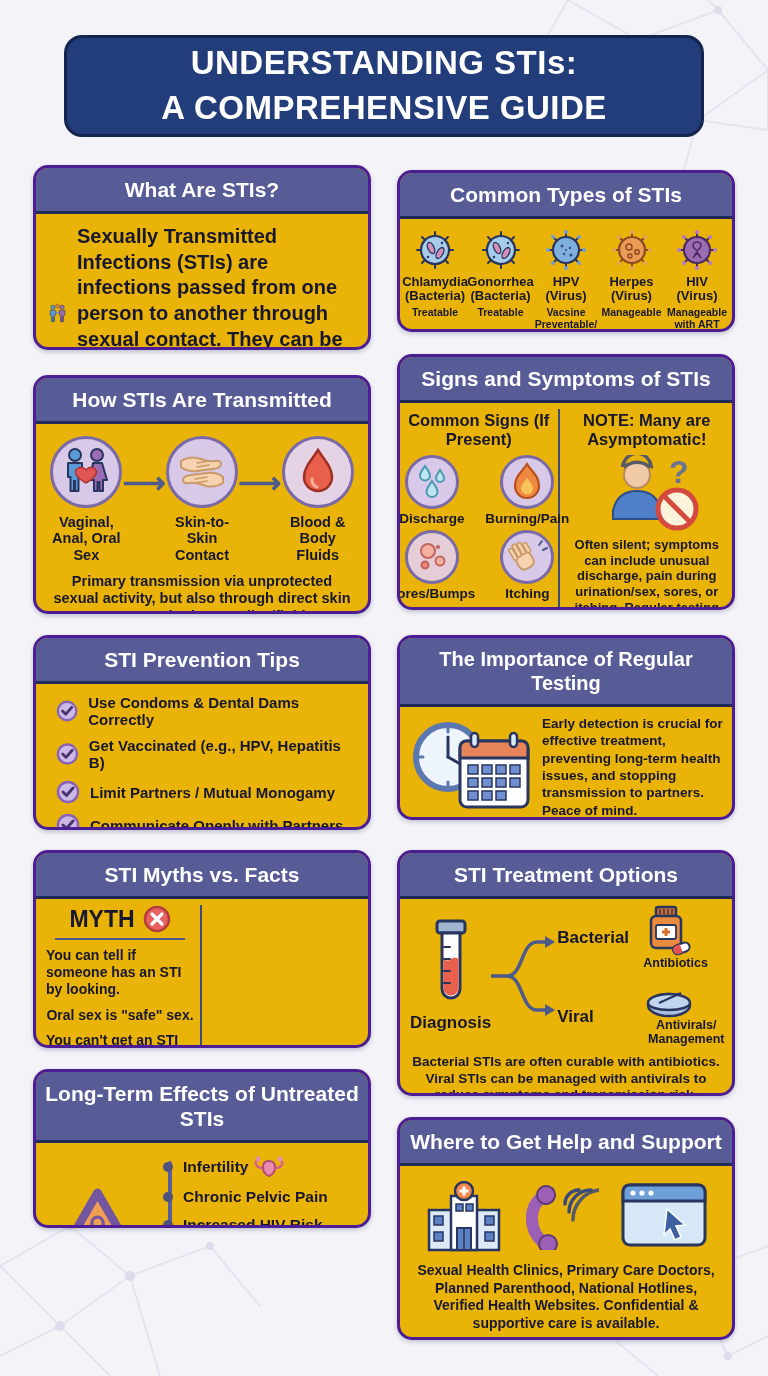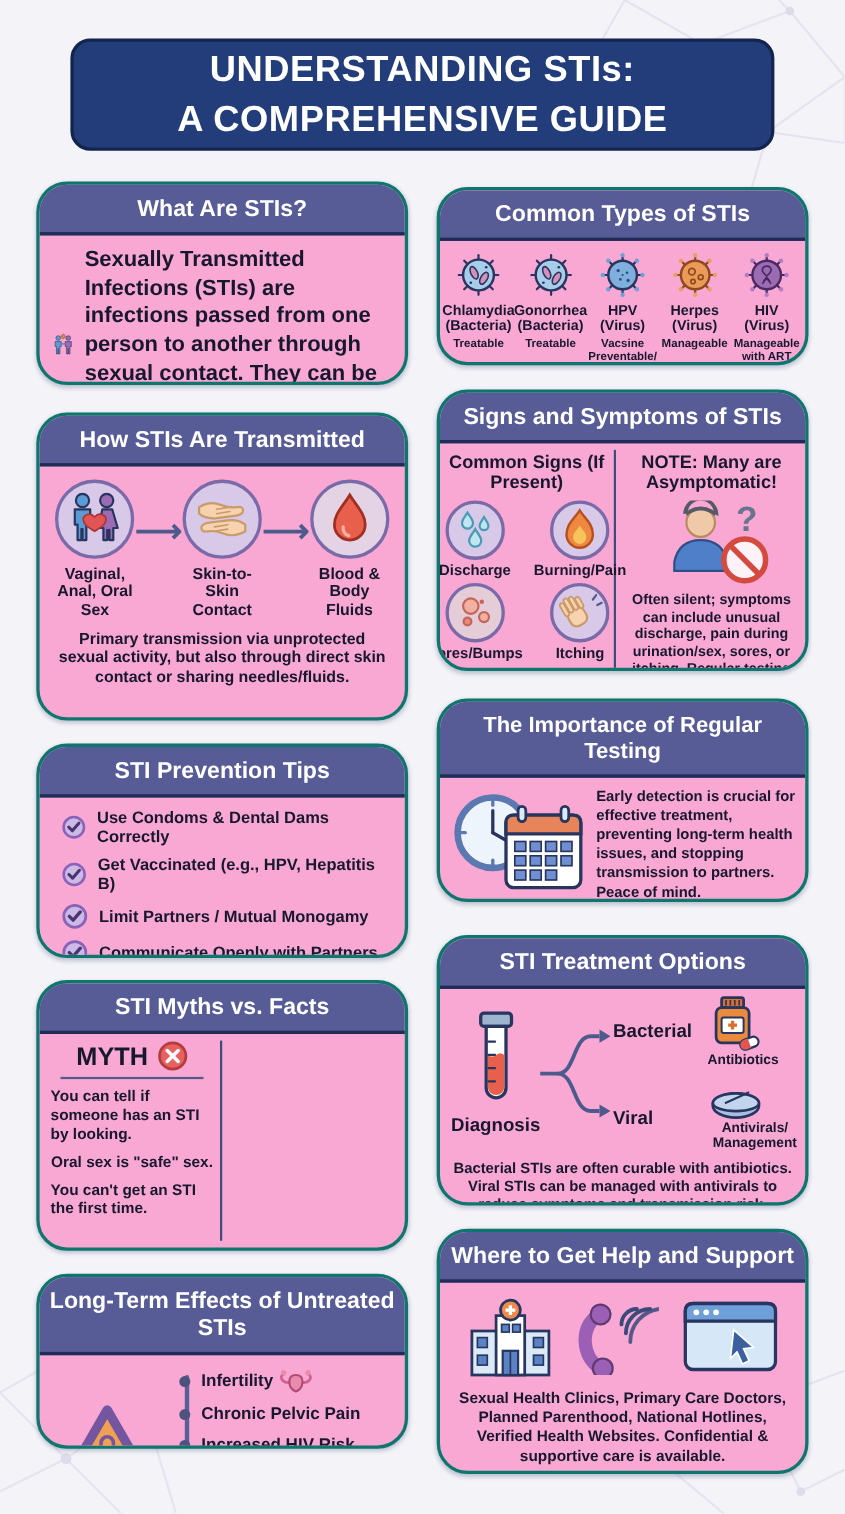--- a/index.html
+++ b/index.html
@@ -16,21 +16,21 @@
     margin:35px 64px 0; height:102px; background:#233d7b; border:3px solid #14254d;
     border-radius:18px; display:flex; flex-direction:column; align-items:center; justify-content:center;
   }
   .banner div { color:#fff; font-weight:bold; font-size:33px; letter-spacing:.5px; line-height:1.35; }
 
   
   .grid { display:flex; gap:26px; margin:28px 33px 0; }
   .col { width:338px; display:flex; flex-direction:column; }
 
   .card {
-    border:3px solid #0f766e; border-radius:28px; background:#f9a8d4; overflow:hidden;
+    border:3px solid #4c1d95; border-radius:15px; background:#eab308; overflow:hidden;
     box-shadow:0 2px 4px rgba(30,44,86,.25); display:flex; flex-direction:column;
   }
   .card-header {
     background:#585c96; color:#fff; text-align:center; font-weight:bold; font-size:21px;
     padding:9px 6px; line-height:1.2; border-bottom:3px solid #1e2c56;
   }
   .card-body { flex:1; padding:8px 10px; }
 
   
   .what-body { display:flex; align-items:center; gap:10px; padding:10px 12px; }
@@ -176,21 +176,21 @@
                   <line x1="47" y1="25" x2="44" y2="28"></line>
               </g>
               <circle cx="51" cy="15" r="2.5" fill="#8c4a1e"></circle>
                 <circle cx="58" cy="21" r="2" fill="#8c4a1e"></circle>
             </g>
           </svg>
           <div class="what-text">Sexually Transmitted Infections (STIs) are infections passed from one person to another through sexual contact. They can be caused by bacteria, viruses, or parasites.</div>
         </div>
       </div>
 
-      <div class="card" style="height:280px;margin-top:25px">
+      <div class="card" style="height:239px;margin-top:25px">
         <div class="card-header">How STIs Are Transmitted</div>
         <div class="card-body" style="padding:2px 8px">
           <div class="trans-row">
             <div class="trans-step">
               <div class="circle-icon">
                 <svg width="52" height="52" viewBox="0 0 52 52">
                   <g stroke="#27355f" stroke-width="2" stroke-linejoin="round">
                     <circle cx="15" cy="9" r="6" fill="#5b9bd5"></circle>
                     <path d="M8,17 h14 v14 h-3.5 v14 h-3.5 v-10 h-1 v10 h-3.5 v-14 h-2.5 z" fill="#5b9bd5"></path>
                     <circle cx="37" cy="9" r="6" fill="#9b6bb3"></circle>
@@ -268,21 +268,21 @@
           <div class="tip">
             <svg width="24" height="24" viewBox="0 0 24 24">
                 <circle cx="12" cy="12" r="10" fill="#cdb9e6" stroke="#8a63b8" stroke-width="2.5"></circle>
                 <path d="M7,12 l3.5,3.5 L17,8" fill="none" stroke="#4a3570" stroke-width="3" stroke-linecap="round" stroke-linejoin="round"></path>
               </svg>
             <span>Regular Screening</span>
           </div>
         </div>
       </div>
 
-      <div class="card" style="height:246px;margin-top:20px">
+      <div class="card" style="height:198px;margin-top:20px">
         <div class="card-header">STI Myths vs. Facts</div>
         <div class="card-body mf-body">
           <div class="mf-col first">
             <div class="mf-head">
               <span>MYTH</span>
               <svg width="28" height="28" viewBox="0 0 28 28">
                   <circle cx="14" cy="14" r="12" fill="#e86060" stroke="#b23d3d" stroke-width="2.5"></circle>
                   <path d="M9,9 L19,19 M19,9 L9,19" stroke="#fff" stroke-width="3.2" stroke-linecap="round"></path>
                 </svg>
             </div>

